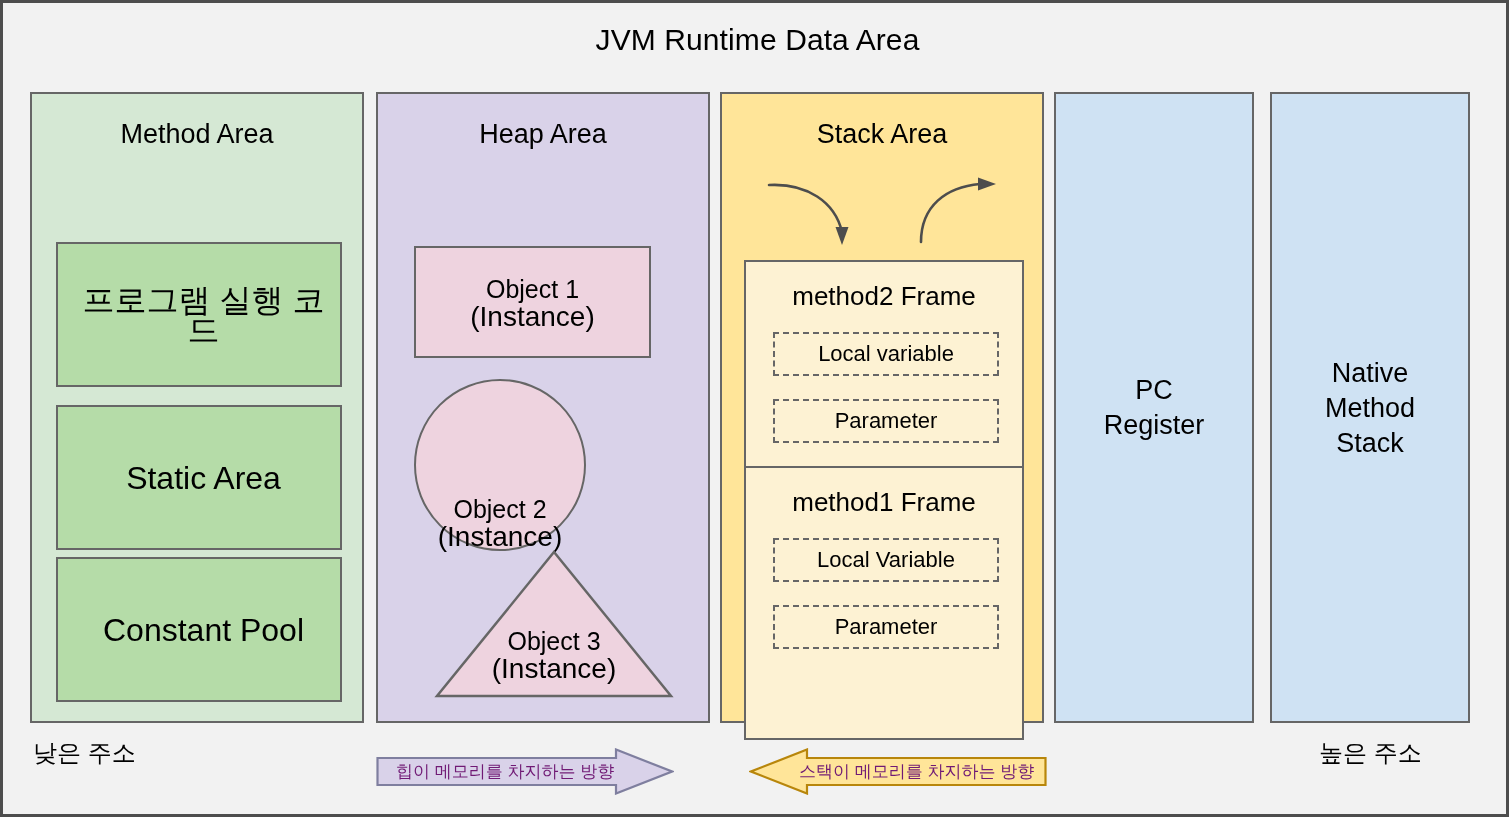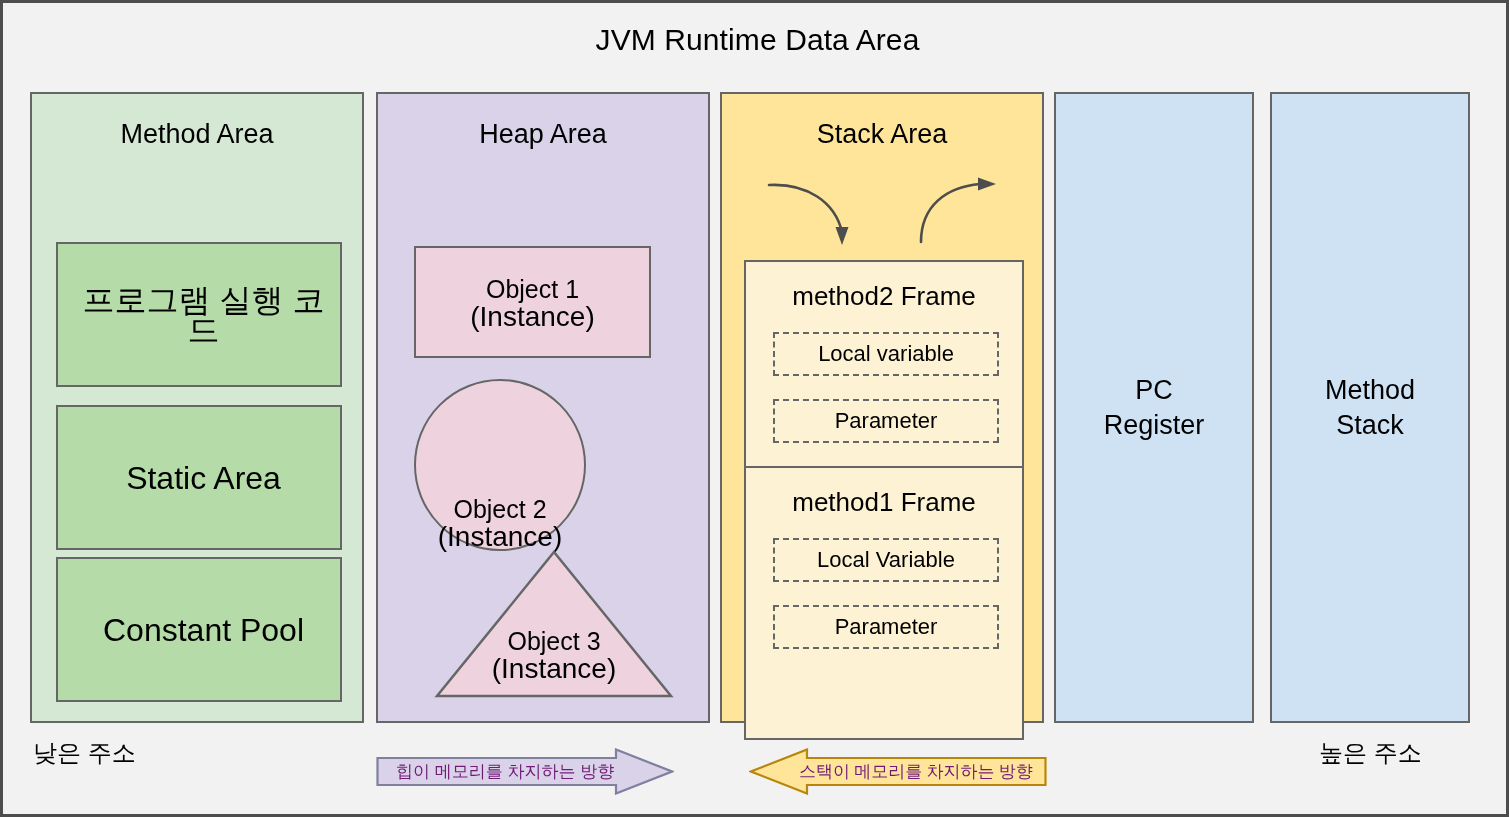--- a/index.html
+++ b/index.html
@@ -206,21 +206,21 @@
     height: 100%;
     display: flex;
     align-items: center;
     font-size: 17px;
     line-height: 21px;
     color: #701a75;
     white-space: nowrap;
   }
   #arrow-heap  { left: 373px; top: 745px; width: 298px; height: 47px; }
   #arrow-heap  .dir-text { left: 20px; }
-  #arrow-stack { left: 746px; top: 745px; width: 298px; height: 47px; font-family: Liberation Serif, serif; }
+  #arrow-stack { left: 746px; top: 745px; width: 298px; height: 47px; }
   #arrow-stack .dir-text { left: 50px; }
 </style>
 </head>
 <body>
 
 <div id="canvas">
 
   <div class="diagram-title">JVM Runtime Data Area</div>
 
   <div class="col" id="method-area">
@@ -300,20 +300,21 @@
 
   <div class="col" id="pc-register">
     <div class="col-center-label">
       <div>PC</div>
       <div>Register</div>
     </div>
   </div>
 
   <div class="col" id="native-stack">
     <div class="col-center-label">
+      <div>Native</div>
       <div>Method</div>
       <div>Stack</div>
     </div>
   </div>
 
   <div class="addr-label" id="addr-low">낮은 주소</div>
   <div class="addr-label" id="addr-high">높은 주소</div>
 
   <div class="dir-arrow" id="arrow-heap">
     <svg viewBox="0 0 298 47" width="298" height="47">

